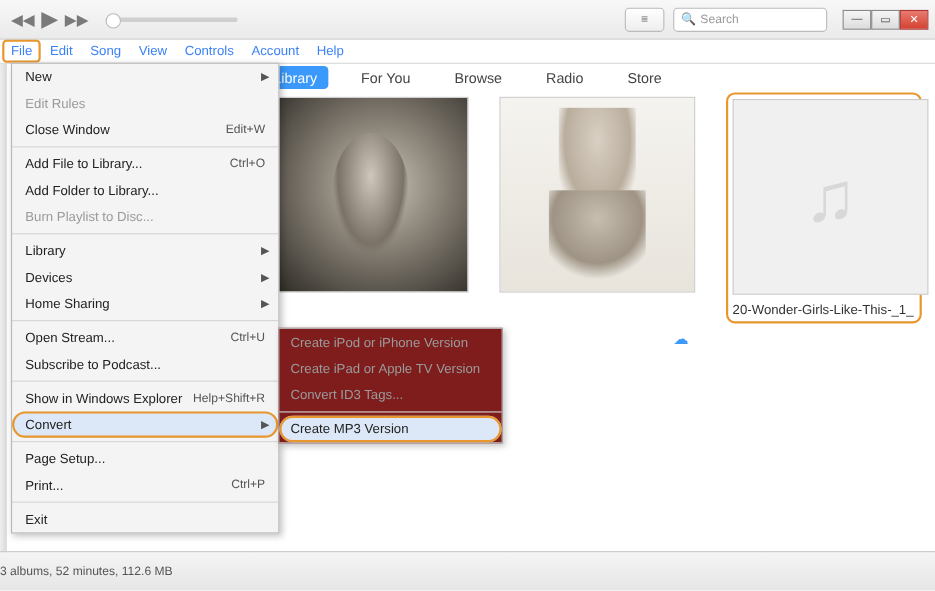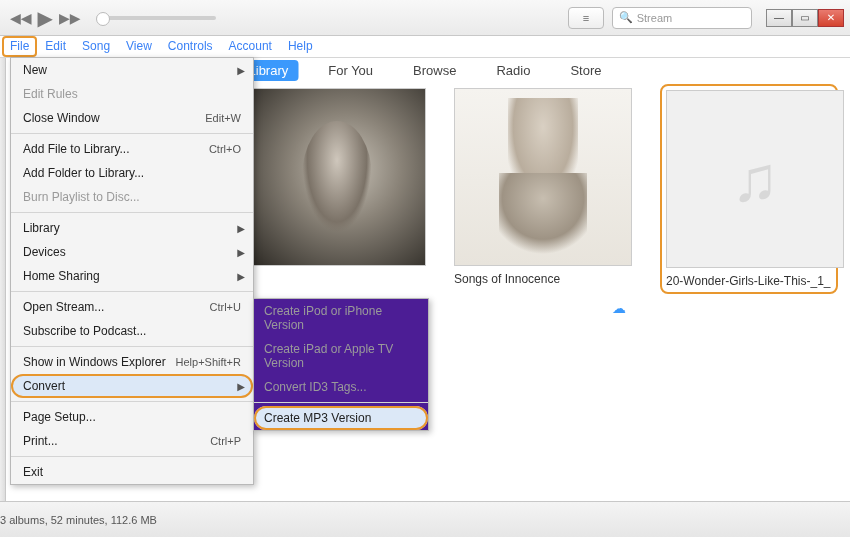--- a/index.html
+++ b/index.html
@@ -57,21 +57,21 @@
 .dropdown { position:absolute; top:57px; left:10px; width:244px; background:#f4f4f4; border:1px solid #b8b8b8; box-shadow:2px 2px 6px rgba(0,0,0,0.25); z-index:50; font-size:12px; }
 .dd-item { padding:5px 12px; display:flex; justify-content:space-between; align-items:center; color:#222; cursor:pointer; position:relative; }
 .dd-item.disabled { color:#9a9a9a; cursor:default; }
 .dd-item .shortcut { color:#555; font-size:11px; }
 .dd-item .arrow { position:absolute; right:8px; color:#555; font-size:10px; }
 .dd-sep { height:1px; background:#d4d4d4; margin:3px 0; }
 .dd-item.highlighted-orange { outline: 2px solid #e8972e; outline-offset:-2px; border-radius:12px; }
 .dd-item.hovered { background:#dce8f7; }
 
 
-.submenu { position:absolute; top:298px; left:253px; width:176px; background:#4c1d95; border:1px solid #b8b8b8; box-shadow:2px 2px 6px rgba(0,0,0,0.25); z-index:60; font-size:12px; }
+.submenu { position:absolute; top:298px; left:253px; width:204px; background:#7f1d1d; border:1px solid #b8b8b8; box-shadow:2px 2px 6px rgba(0,0,0,0.25); z-index:60; font-size:12px; }
 .submenu .dd-item { padding:5px 10px; }
 
 
 .statusbar { position:absolute; bottom:0; left:0; right:0; height:36px; background:linear-gradient(#f4f4f4,#e6e6e6); border-top:1px solid #c8c8c8; display:flex; align-items:center; justify-content:flex-start; font-size:11px; color:#555; }
 
 
 .sidebar-sliver { position:absolute; top:58px; left:0; width:6px; height:calc(100% - 82px); background:linear-gradient(to right,#eee,#ddd); border-right:1px solid #c8c8c8; }
 </style>
 </head>
 <body>
@@ -81,21 +81,21 @@
     <span class="tbtn">◀◀</span>
     <span class="tbtn big">▶</span>
     <span class="tbtn">▶▶</span>
     <div class="vol-slider"></div>
   </div>
   <div class="apple-logo"></div>
   <div class="right-controls">
     <div class="list-btn">≡</div>
     <div class="search-box">
       <span class="icon">🔍</span>
-      <span>Stream</span>
+      <span>Search</span>
     </div>
     <div class="win-controls">
       <div class="win-btn">—</div>
       <div class="win-btn">▭</div>
       <div class="win-btn close">✕</div>
     </div>
   </div>
 </div>
 
 <div class="menubar">
@@ -119,21 +119,20 @@
 </div>
 
 <div class="albums">
   <div class="album album-relative">
     <div class="album-art adele"></div>
     <div class="album-title"></div>
     <span class="cloud-icon">☁</span>
   </div>
   <div class="album album-relative">
     <div class="album-art songs"></div>
-    <div class="album-title">Songs of Innocence</div>
     <span class="cloud-icon">☁</span>
   </div>
   <div class="album highlighted">
     <div class="album-art placeholder">
       <span class="note">♫</span>
     </div>
     <div class="album-title">20-Wonder-Girls-Like-This-_1_</div>
   </div>
 </div>
 

